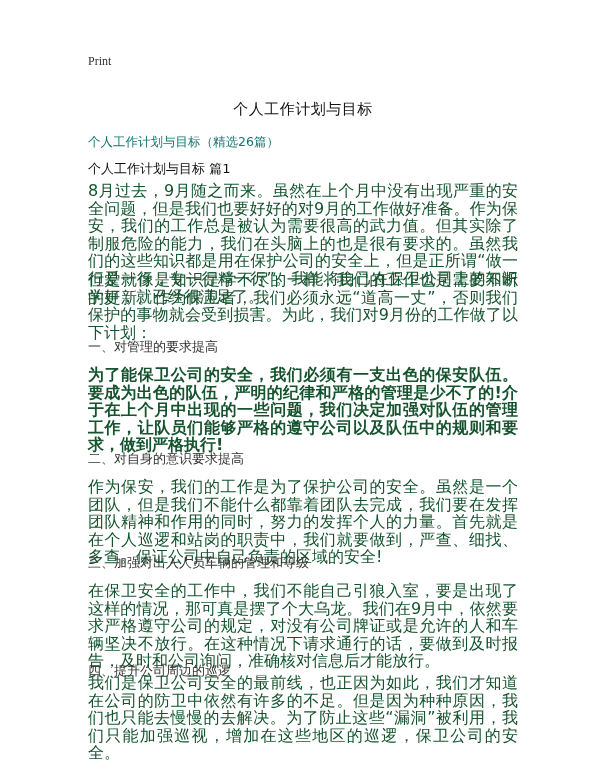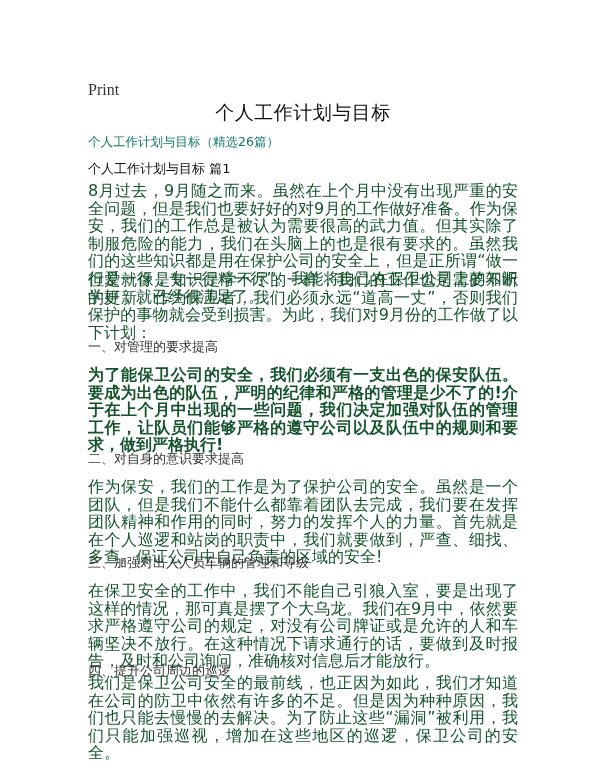--- a/index.html
+++ b/index.html
@@ -3,27 +3,27 @@
   <meta charset="utf-8">
   <style>
     html, body { margin: 0; padding: 0; background: #ffffff; }
     body {
       width: 600px; height: 776px; overflow: hidden; position: relative;
       font-family: "DejaVu Sans", "Liberation Sans", sans-serif;
       color: #222222;
     }
     .page { position: absolute; left: 88px; top: 0; width: 430px; }
     .print-label {
-      position: absolute; left: 0; top: 81px;
+      position: absolute; left: 0; top: 54px;
       font-family: "Liberation Serif", "DejaVu Serif", serif;
-      font-size: 16px; color: #333333;
+      font-size: 12px; color: #333333;
     }
     .doc-title {
       position: absolute; left: 0; top: 100px; width: 430px;
-      text-align: center; font-size: 19px; color: #111111; letter-spacing: 0.5px;
+      text-align: center; font-size: 15px; color: #111111; letter-spacing: 0.5px;
     }
     .doc-subtitle {
       position: absolute; left: 0; top: 134px;
       font-size: 12.5px; color: #0f766e;
     }
     .section-heading {
       position: absolute; left: 0; top: 160px;
       font-size: 13px; font-weight: normal; color: #111111;
     }
     .body-text {

